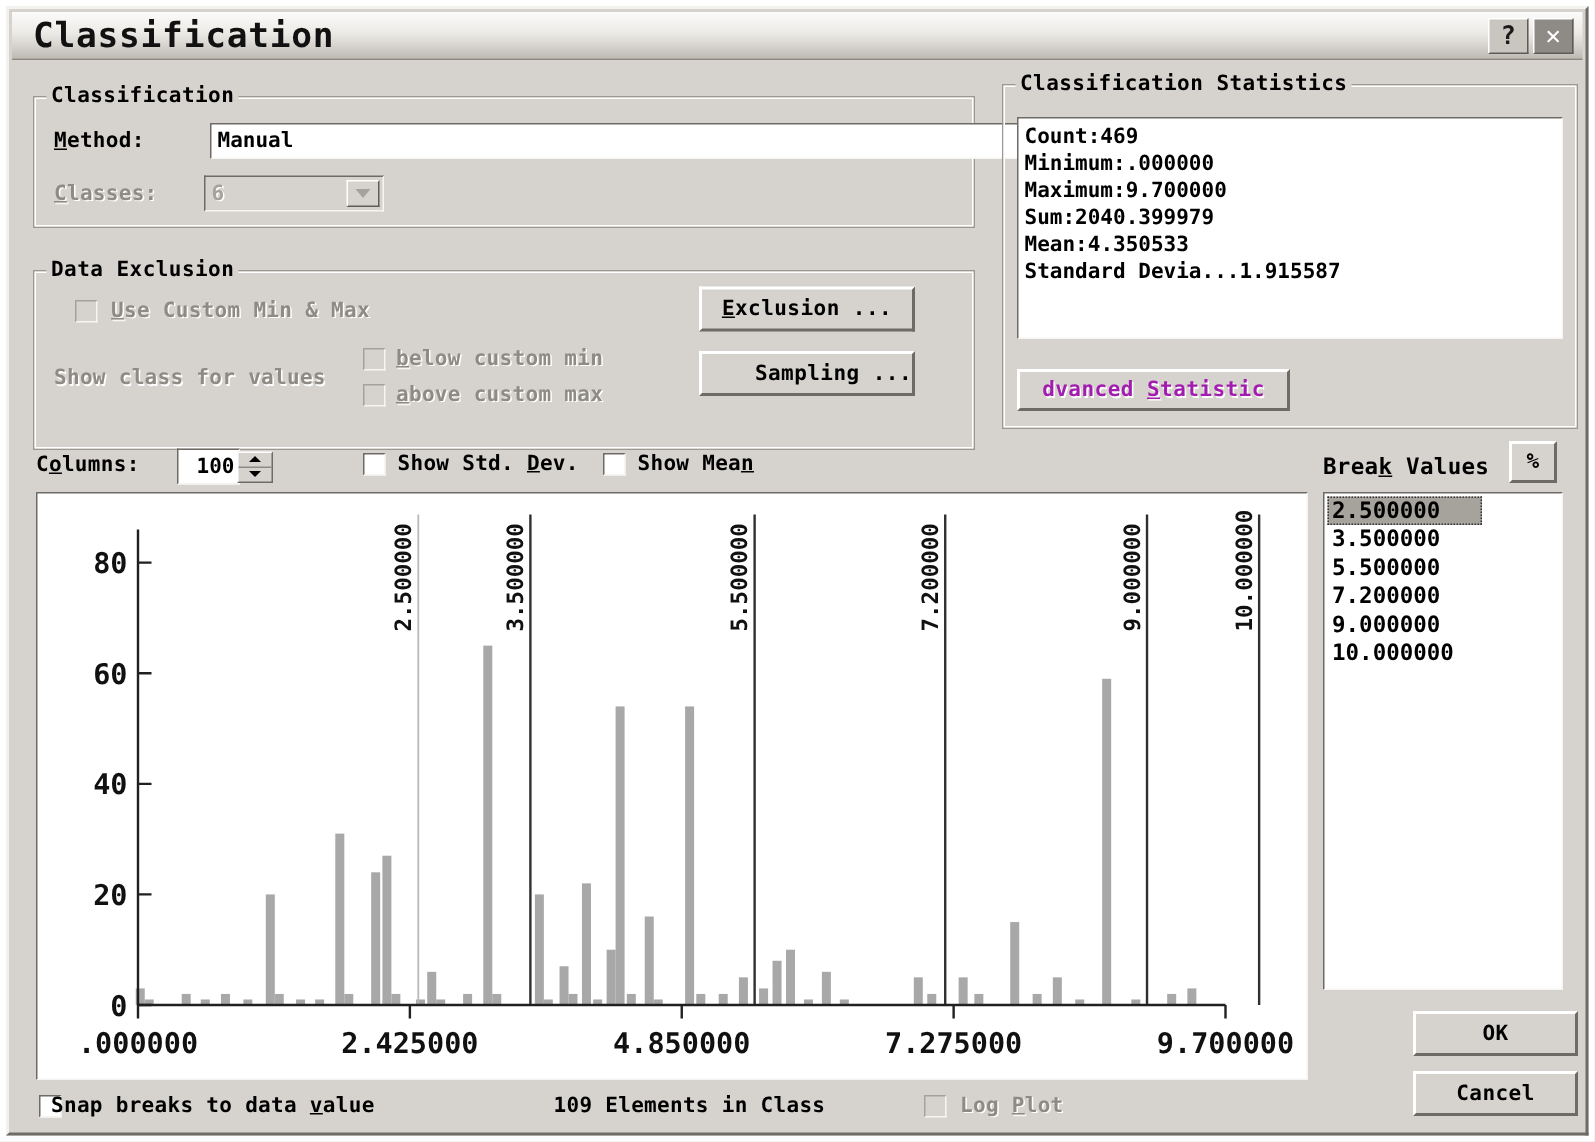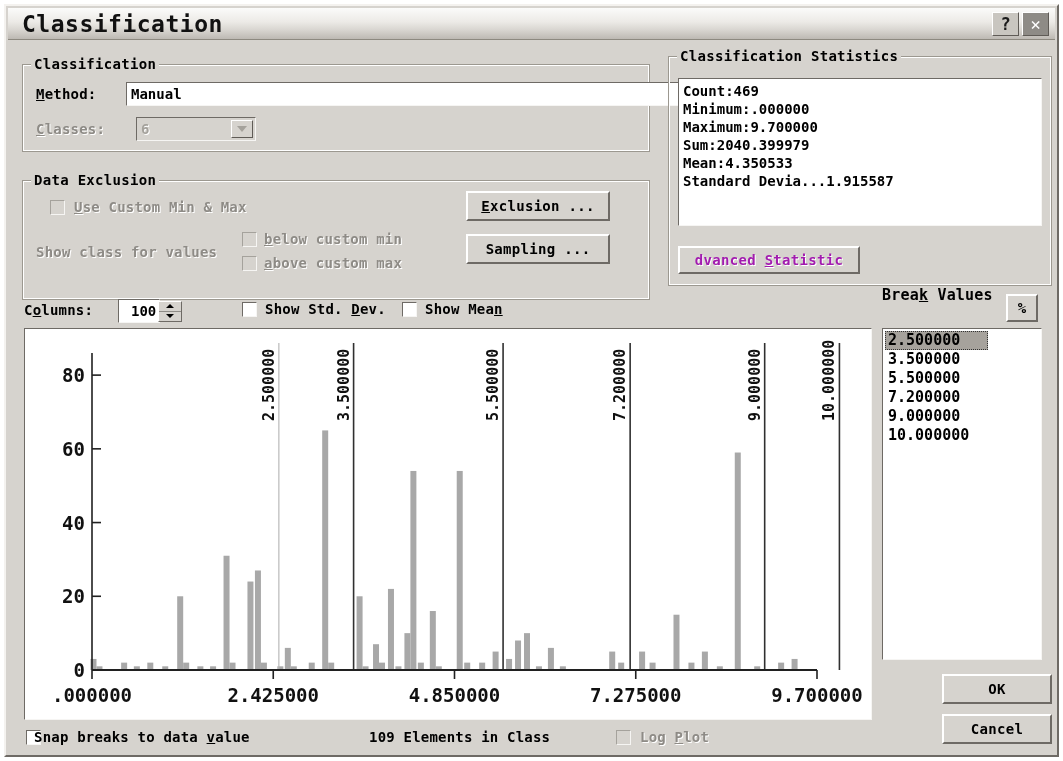--- a/index.html
+++ b/index.html
@@ -238,21 +238,21 @@
     <div class="tbtn" id="close-btn">✕</div>
   </div>
 
   <div class="group" style="left:16px; top:58px; width:628px; height:88px;">
     <div class="group-title">Classification</div>
   </div>
 
   <div class="lbl" style="left:30px; top:80px;">
     <span class="u">M</span><span>ethod:</span>
   </div>
-  <div class="combo" style="left:120px; top:76px; width:580px; height:24px;gap:48px;">
+  <div class="combo" style="left:134px; top:76px; width:580px; height:24px;gap:48px;">
     <div class="val">Manual</div>
     <div class="combo-arrow">
         <div class="tri-down"></div>
       </div>
   </div>
 
   <div class="lbl dis" style="left:30px; top:115px;">
     <span class="u">C</span><span>lasses:</span>
   </div>
   <div class="combo dis" style="left:130px; top:111px; width:120px; height:24px;">
@@ -281,21 +281,21 @@
   </div>
 
   <div class="cb dis" style="left:236px; top:250px;"></div>
   <div class="lbl dis" style="left:258px; top:249px;">
     <span class="u">a</span><span>bove custom max</span>
   </div>
 
   <div class="btn" style="left:460px; top:185px; width:144px; height:30px;">
     <span><span class="u" style="text-decoration-color:#000">E</span>xclusion ...</span>
   </div>
-  <div class="btn" style="left:460px; top:228px; width:144px; height:30px;">
+  <div class="btn" style="left:460px; top:228px; width:144px; height:30px;justify-content:flex-end;">
     <span>Sampling ...</span>
   </div>
 
   <div class="group" style="left:662px; top:50px; width:384px; height:230px;">
     <div class="group-title">Classification Statistics</div>
   </div>
 
   <div class="sunken" style="left:672px; top:72px; width:364px; height:148px;">
     <div id="stats-list">
         <div class="stat-row">
@@ -440,21 +440,21 @@
         <text x="248.25" y="373" font-family="&quot;DejaVu Sans Mono&quot;,&quot;Liberation Mono&quot;,monospace" font-size="19" font-weight="bold" fill="#111" text-anchor="middle">2.425000</text>
         <line x1="429.5" y1="341" x2="429.5" y2="350" stroke="#202020" stroke-width="1.6"></line>
         <text x="429.5" y="373" font-family="&quot;DejaVu Sans Mono&quot;,&quot;Liberation Mono&quot;,monospace" font-size="19" font-weight="bold" fill="#111" text-anchor="middle">4.850000</text>
         <line x1="610.7500000000001" y1="341" x2="610.7500000000001" y2="350" stroke="#202020" stroke-width="1.6"></line>
         <text x="610.7500000000001" y="373" font-family="&quot;DejaVu Sans Mono&quot;,&quot;Liberation Mono&quot;,monospace" font-size="19" font-weight="bold" fill="#111" text-anchor="middle">7.275000</text>
         <line x1="792" y1="341" x2="792" y2="350" stroke="#202020" stroke-width="1.6"></line>
         <text x="792" y="373" font-family="&quot;DejaVu Sans Mono&quot;,&quot;Liberation Mono&quot;,monospace" font-size="19" font-weight="bold" fill="#111" text-anchor="middle">9.700000</text>
       </svg>
   </div>
 
-  <div class="lbl" style="left:876px; top:280px; font-size:15px;">
+  <div class="lbl" style="left:876px; top:296px; font-size:15px;">
     <span>Brea</span><span class="u">k</span><span> Values</span>
   </div>
   <div class="btn" style="left:1000px; top:288px; width:32px; height:28px;">%</div>
 
   <div class="sunken" style="left:876px; top:322px; width:160px; height:332px;">
     <div id="breaks-list">
         <div class="break-item sel">2.500000</div>
         <div class="break-item">3.500000</div>
         <div class="break-item">5.500000</div>
         <div class="break-item">7.200000</div>

